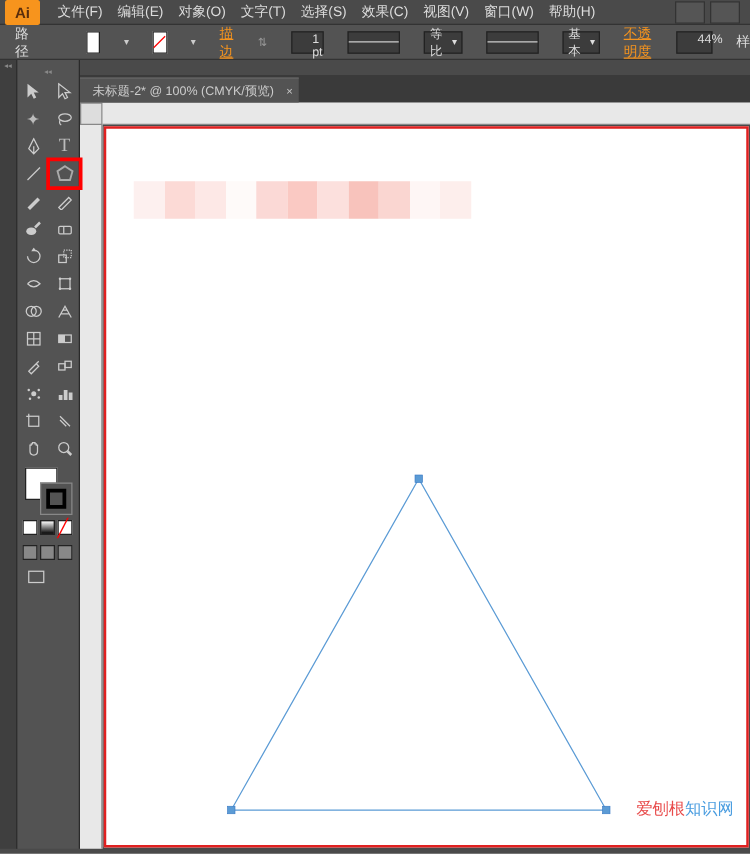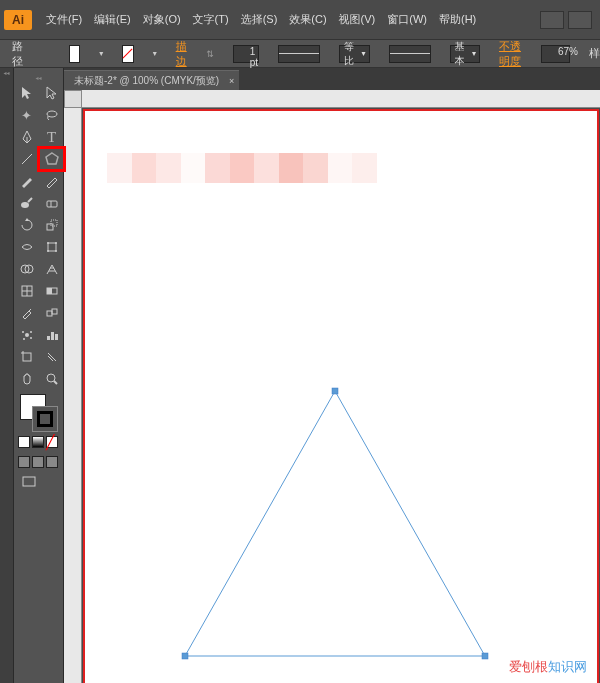--- a/index.html
+++ b/index.html
@@ -7,21 +7,21 @@
       font-family: "Microsoft YaHei", Arial, sans-serif;
       background: #4a4a4a;
       width: 600px;
       height: 683px;
       overflow: hidden;
       font-size: 11px;
       color: #ccc;
       position: relative;
     }
     .menu-bar {
-      height: 40px;
+      height: 20px;
       background: #4a4a4a;
       display: flex;
       align-items: center;
       padding-left: 4px;
       border-bottom: 1px solid #333;
     }
     .logo {
       width: 28px;
       height: 20px;
       background: #f7941d;
@@ -220,20 +220,21 @@
       flex: 1;
       background: #4a4a4a;
       display: flex;
       flex-direction: column;
     }
     .tab-bar {
       height: 22px;
       background: #3a3a3a;
       display: flex;
       align-items: flex-end;
+      margin-top: 12px;
     }
     .tab {
       background: #535353;
       height: 20px;
       padding: 0 20px 0 10px;
       font-size: 10px;
       color: #ccc;
       display: flex;
       align-items: center;
       border-top: 1px solid #666;
@@ -340,21 +341,21 @@
   <div class="input-small">1 pt</div>
   <div class="dash-preview">
       <div class="dash-line"></div>
     </div>
   <div class="dropdown">等比</div>
   <div class="dash-preview">
       <div class="dash-line"></div>
     </div>
   <div class="dropdown">基本</div>
   <span class="stroke-link">不透明度</span>
-  <div class="input-small">67%</div>
+  <div class="input-small">44%</div>
   <span class="opt-label">样</span>
 </div>
 
 <div class="layout">
   <div class="dock-strip">
     <div class="dock-grip"></div>
   </div>
   <div class="toolbox">
     <div class="dock-grip" style="height:10px"></div>
     <div class="tool-grid">

